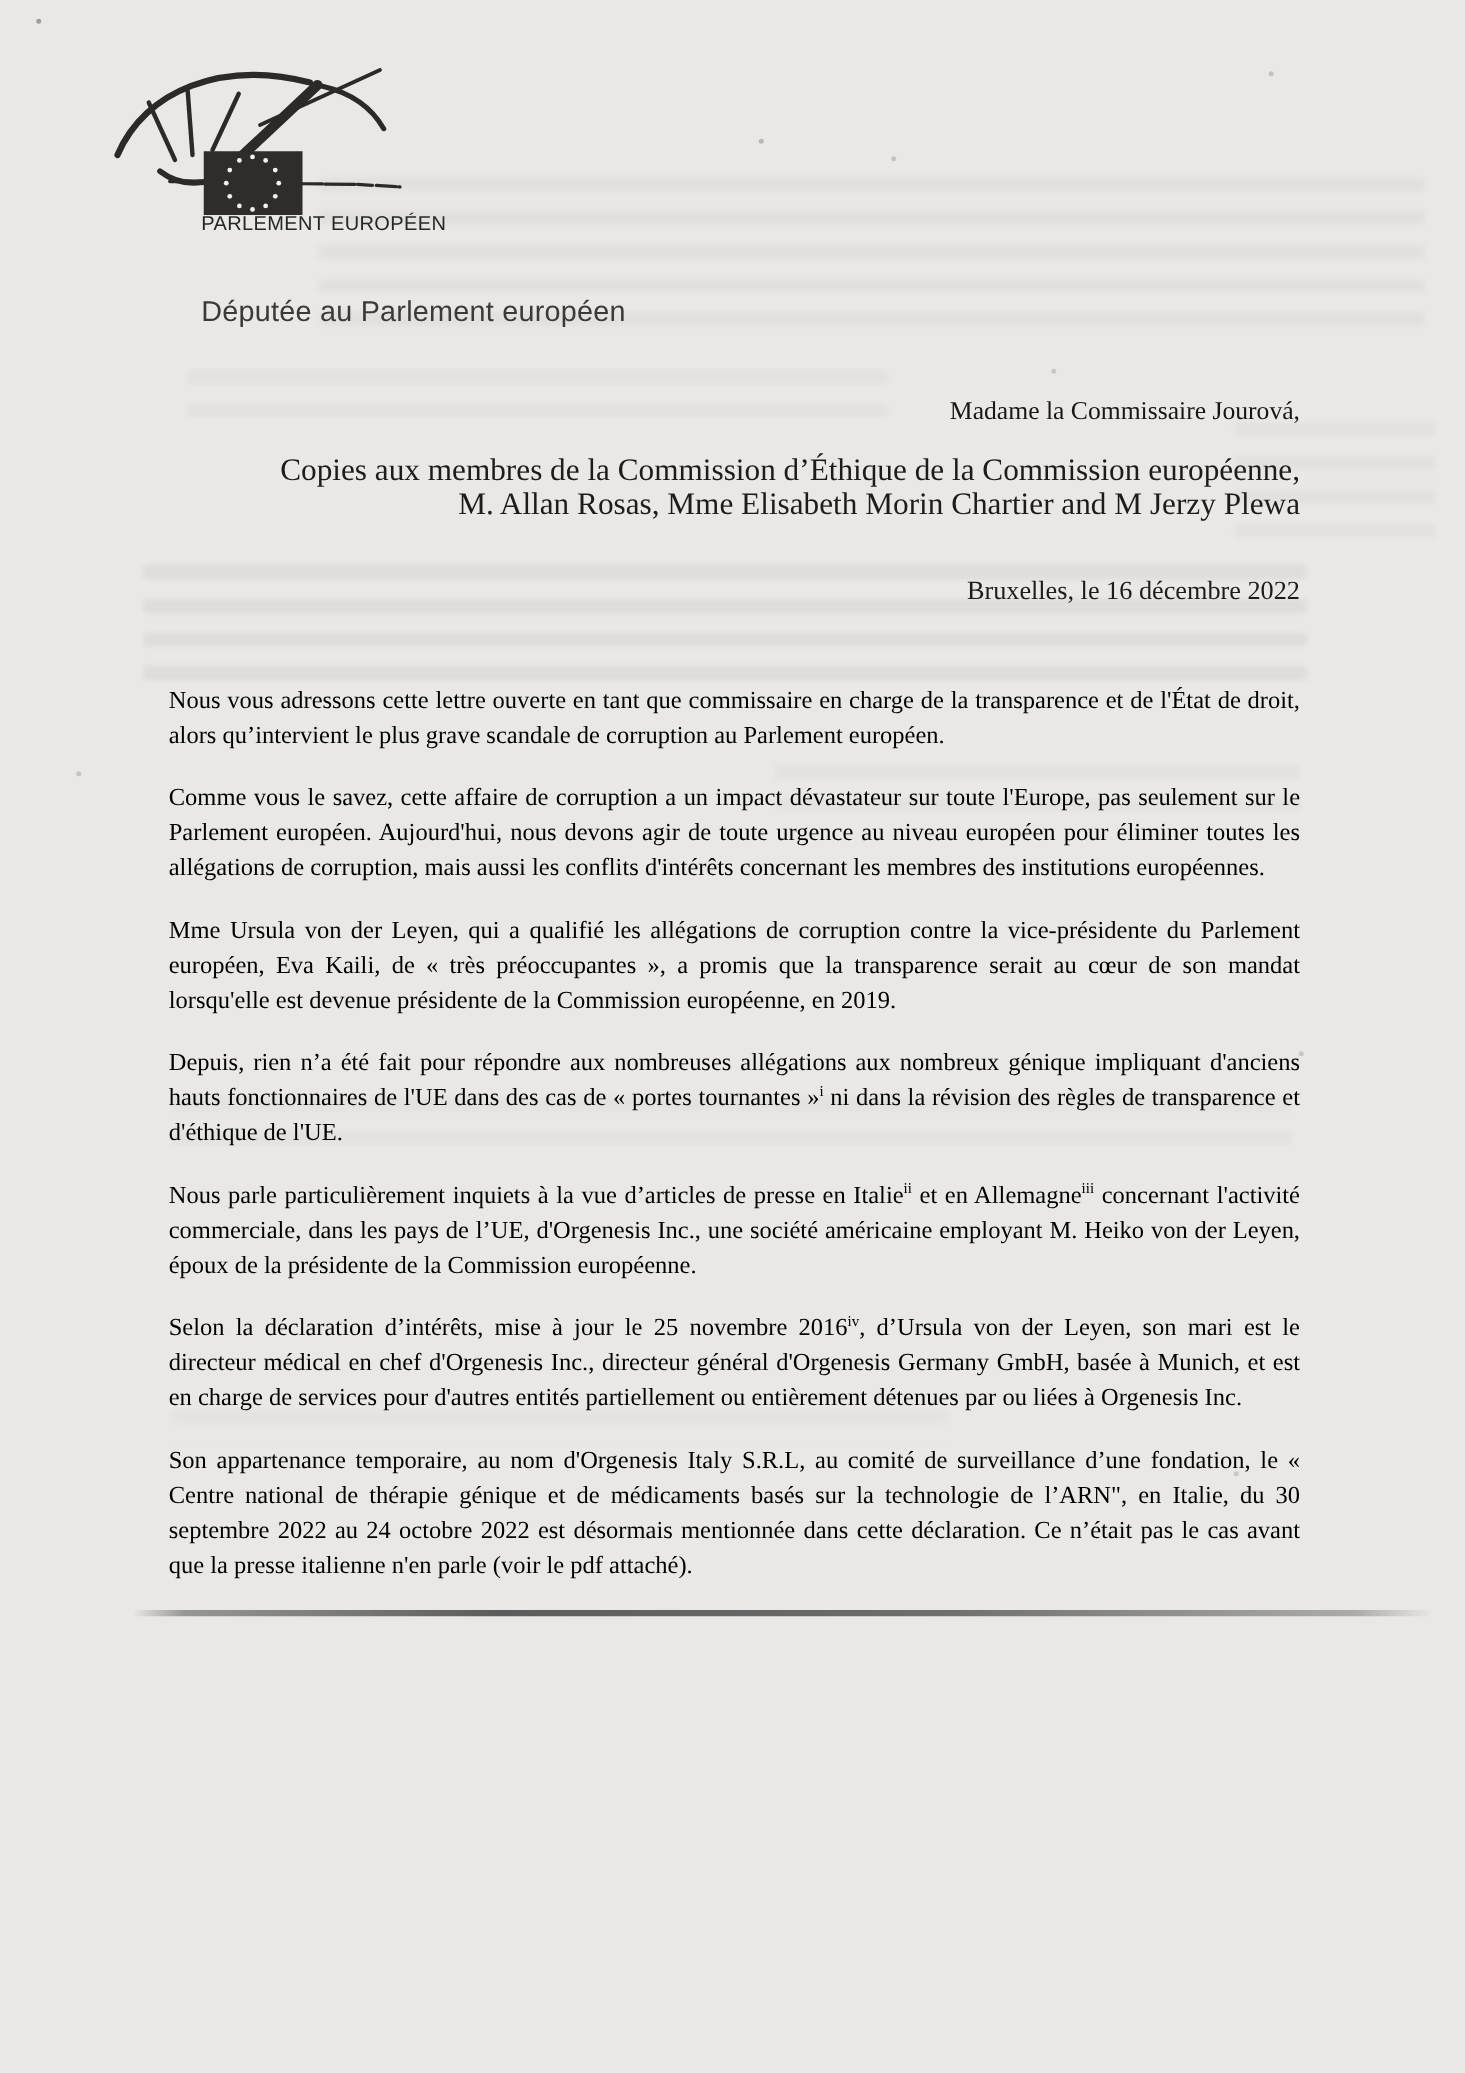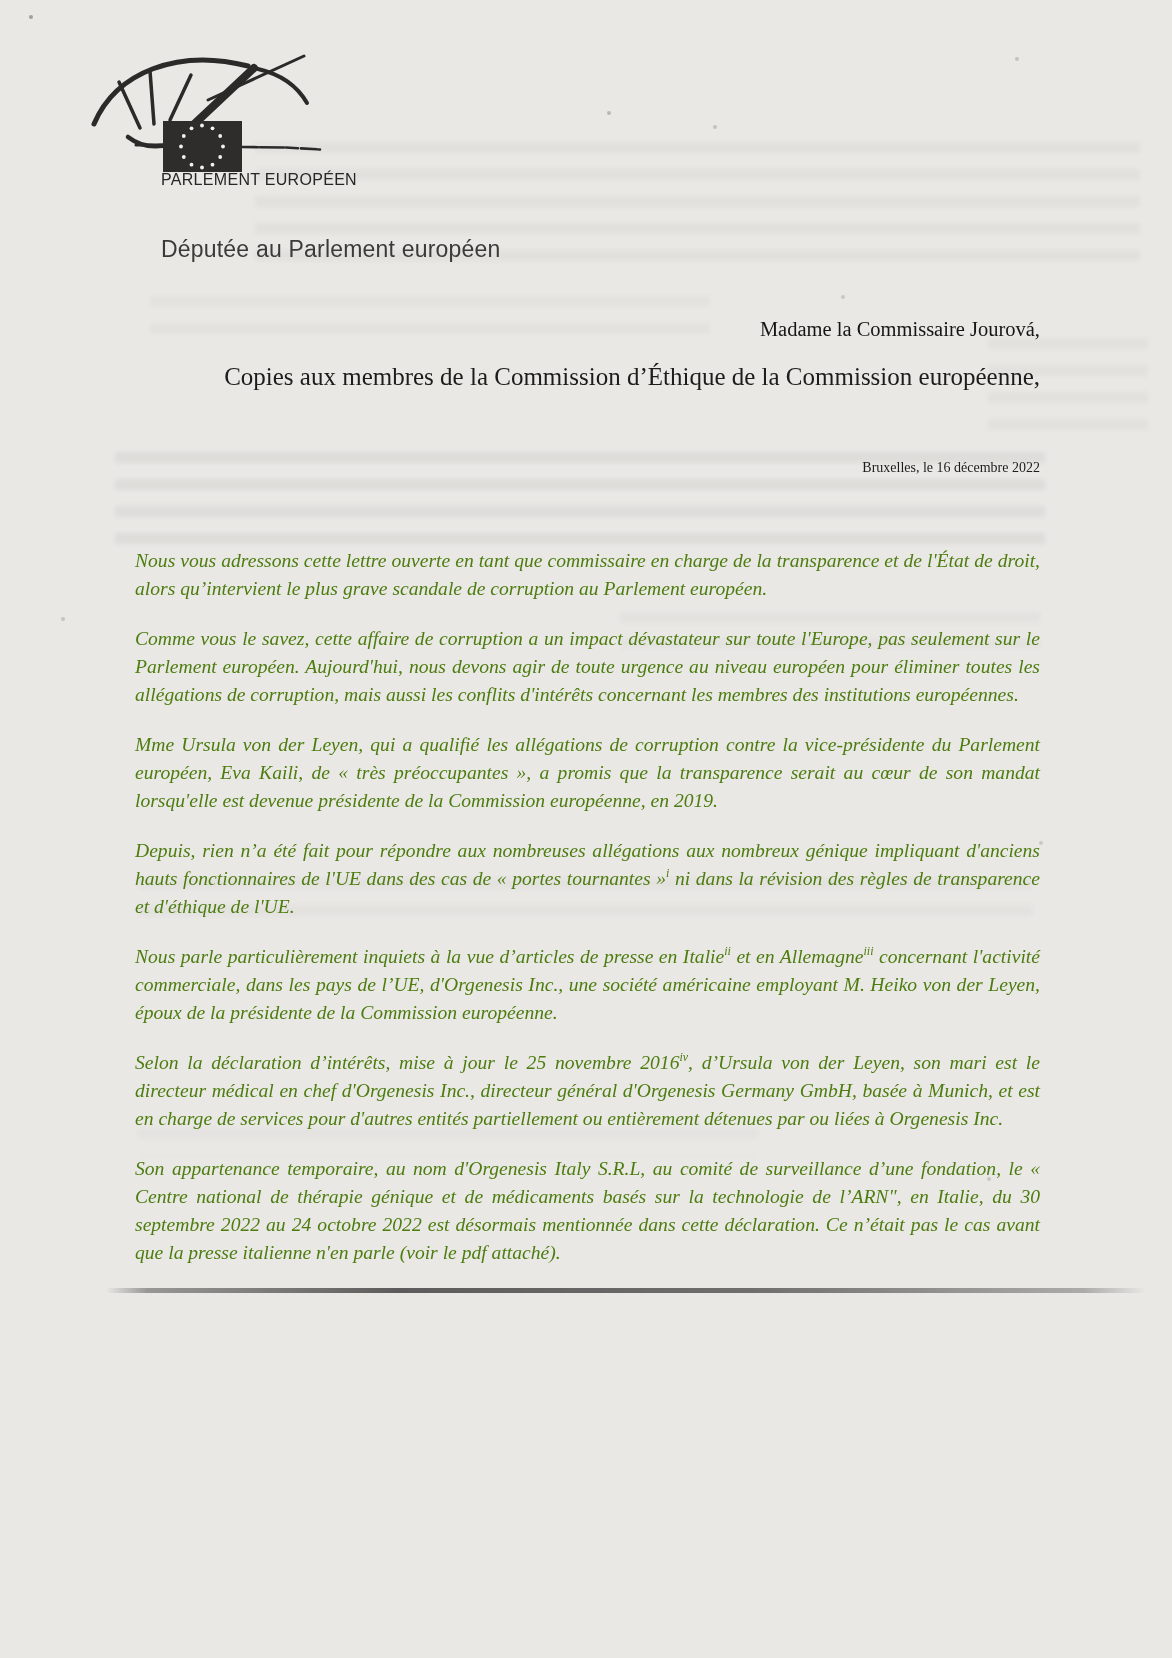--- a/index.html
+++ b/index.html
@@ -28,28 +28,27 @@
   }
   .sender-title{
     position:absolute;left:161px;top:236px;
     font-family:"Liberation Sans","DejaVu Sans",sans-serif;
     font-size:23px;color:#3b3a38;letter-spacing:.2px;white-space:nowrap;
   }
   
   .column{position:absolute;left:135px;width:905px;}
   .addressee{top:318px;text-align:right;font-weight:normal;font-size:20.5px;color:#171614;}
   .copies{top:364px;text-align:right;font-size:25px;line-height:26.5px;color:#1d1c1a;}
-  .dateline{top:460px;text-align:right;font-size:14px;color:#1d1c1a;}
+  .dateline{top:460px;text-align:right;font-size:21px;color:#1d1c1a;}
   .letter-body{top:547px;}
   .letter-body p{
     margin:0 0 22px 0;
     font-size:19.6px;line-height:28px;
     text-align:justify;
-    color:#4d7c0f;
-    font-style:italic;
+    color:#000000;
   }
   .letter-body sup{font-size:12px;line-height:0;letter-spacing:0;}
   
   .ghost{
     position:absolute;
     background:repeating-linear-gradient(180deg,
       rgba(105,100,90,0.10) 0px, rgba(105,100,90,0.10) 11px,
       rgba(0,0,0,0) 11px, rgba(0,0,0,0) 27px);
     filter:blur(2px);
     pointer-events:none;
@@ -135,20 +134,21 @@
         <circle cx="103.5" cy="84.3" r="1.9"></circle>
       </g>
     </svg>
   </div>
   <div class="logo-caption">PARLEMENT EUROPÉEN</div>
   <div class="sender-title">Députée au Parlement européen</div>
 
   <div class="column addressee">Madame la Commissaire Jourová,</div>
   <div class="column copies">
     <div>Copies aux membres de la Commission d’Éthique de la Commission européenne,</div>
+    <div>M. Allan Rosas, Mme Elisabeth Morin Chartier and M Jerzy Plewa</div>
   </div>
   <div class="column dateline">Bruxelles, le 16 décembre 2022</div>
 
   <div class="column letter-body" id="letter-body">
       <p><span>Nous vous adressons cette lettre ouverte en tant que commissaire en charge de la transparence et de l'État de droit, alors qu’intervient le plus grave scandale de corruption au Parlement européen.</span></p>
       <p><span>Comme vous le savez, cette affaire de corruption a un impact dévastateur sur toute l'Europe, pas seulement sur le Parlement européen. Aujourd'hui, nous devons agir de toute urgence au niveau européen pour éliminer toutes les allégations de corruption, mais aussi les conflits d'intérêts concernant les membres des institutions européennes.</span></p>
       <p><span>Mme Ursula von der Leyen, qui a qualifié les allégations de corruption contre la vice-présidente du Parlement européen, Eva Kaili, de « très préoccupantes », a promis que la transparence serait au cœur de son mandat lorsqu'elle est devenue présidente de la Commission européenne, en 2019.</span></p>
       <p><span>Depuis, rien n’a été fait pour répondre aux nombreuses allégations aux nombreux génique impliquant d'anciens hauts fonctionnaires de l'UE dans des cas de « portes tournantes »</span><sup>i</sup><span> ni dans la révision des règles de transparence et d'éthique de l'UE.</span></p>
       <p><span>Nous parle particulièrement inquiets à la vue d’articles de presse en Italie</span><sup>ii</sup><span> et en Allemagne</span><sup>iii</sup><span> concernant l'activité commerciale, dans les pays de l’UE, d'Orgenesis Inc., une société américaine employant M. Heiko von der Leyen, époux de la présidente de la Commission européenne.</span></p>
       <p><span>Selon la déclaration d’intérêts, mise à jour le 25 novembre 2016</span><sup>iv</sup><span>, d’Ursula von der Leyen, son mari est le directeur médical en chef d'Orgenesis Inc., directeur général d'Orgenesis Germany GmbH, basée à Munich, et est en charge de services pour d'autres entités partiellement ou entièrement détenues par ou liées à Orgenesis Inc.</span></p>

